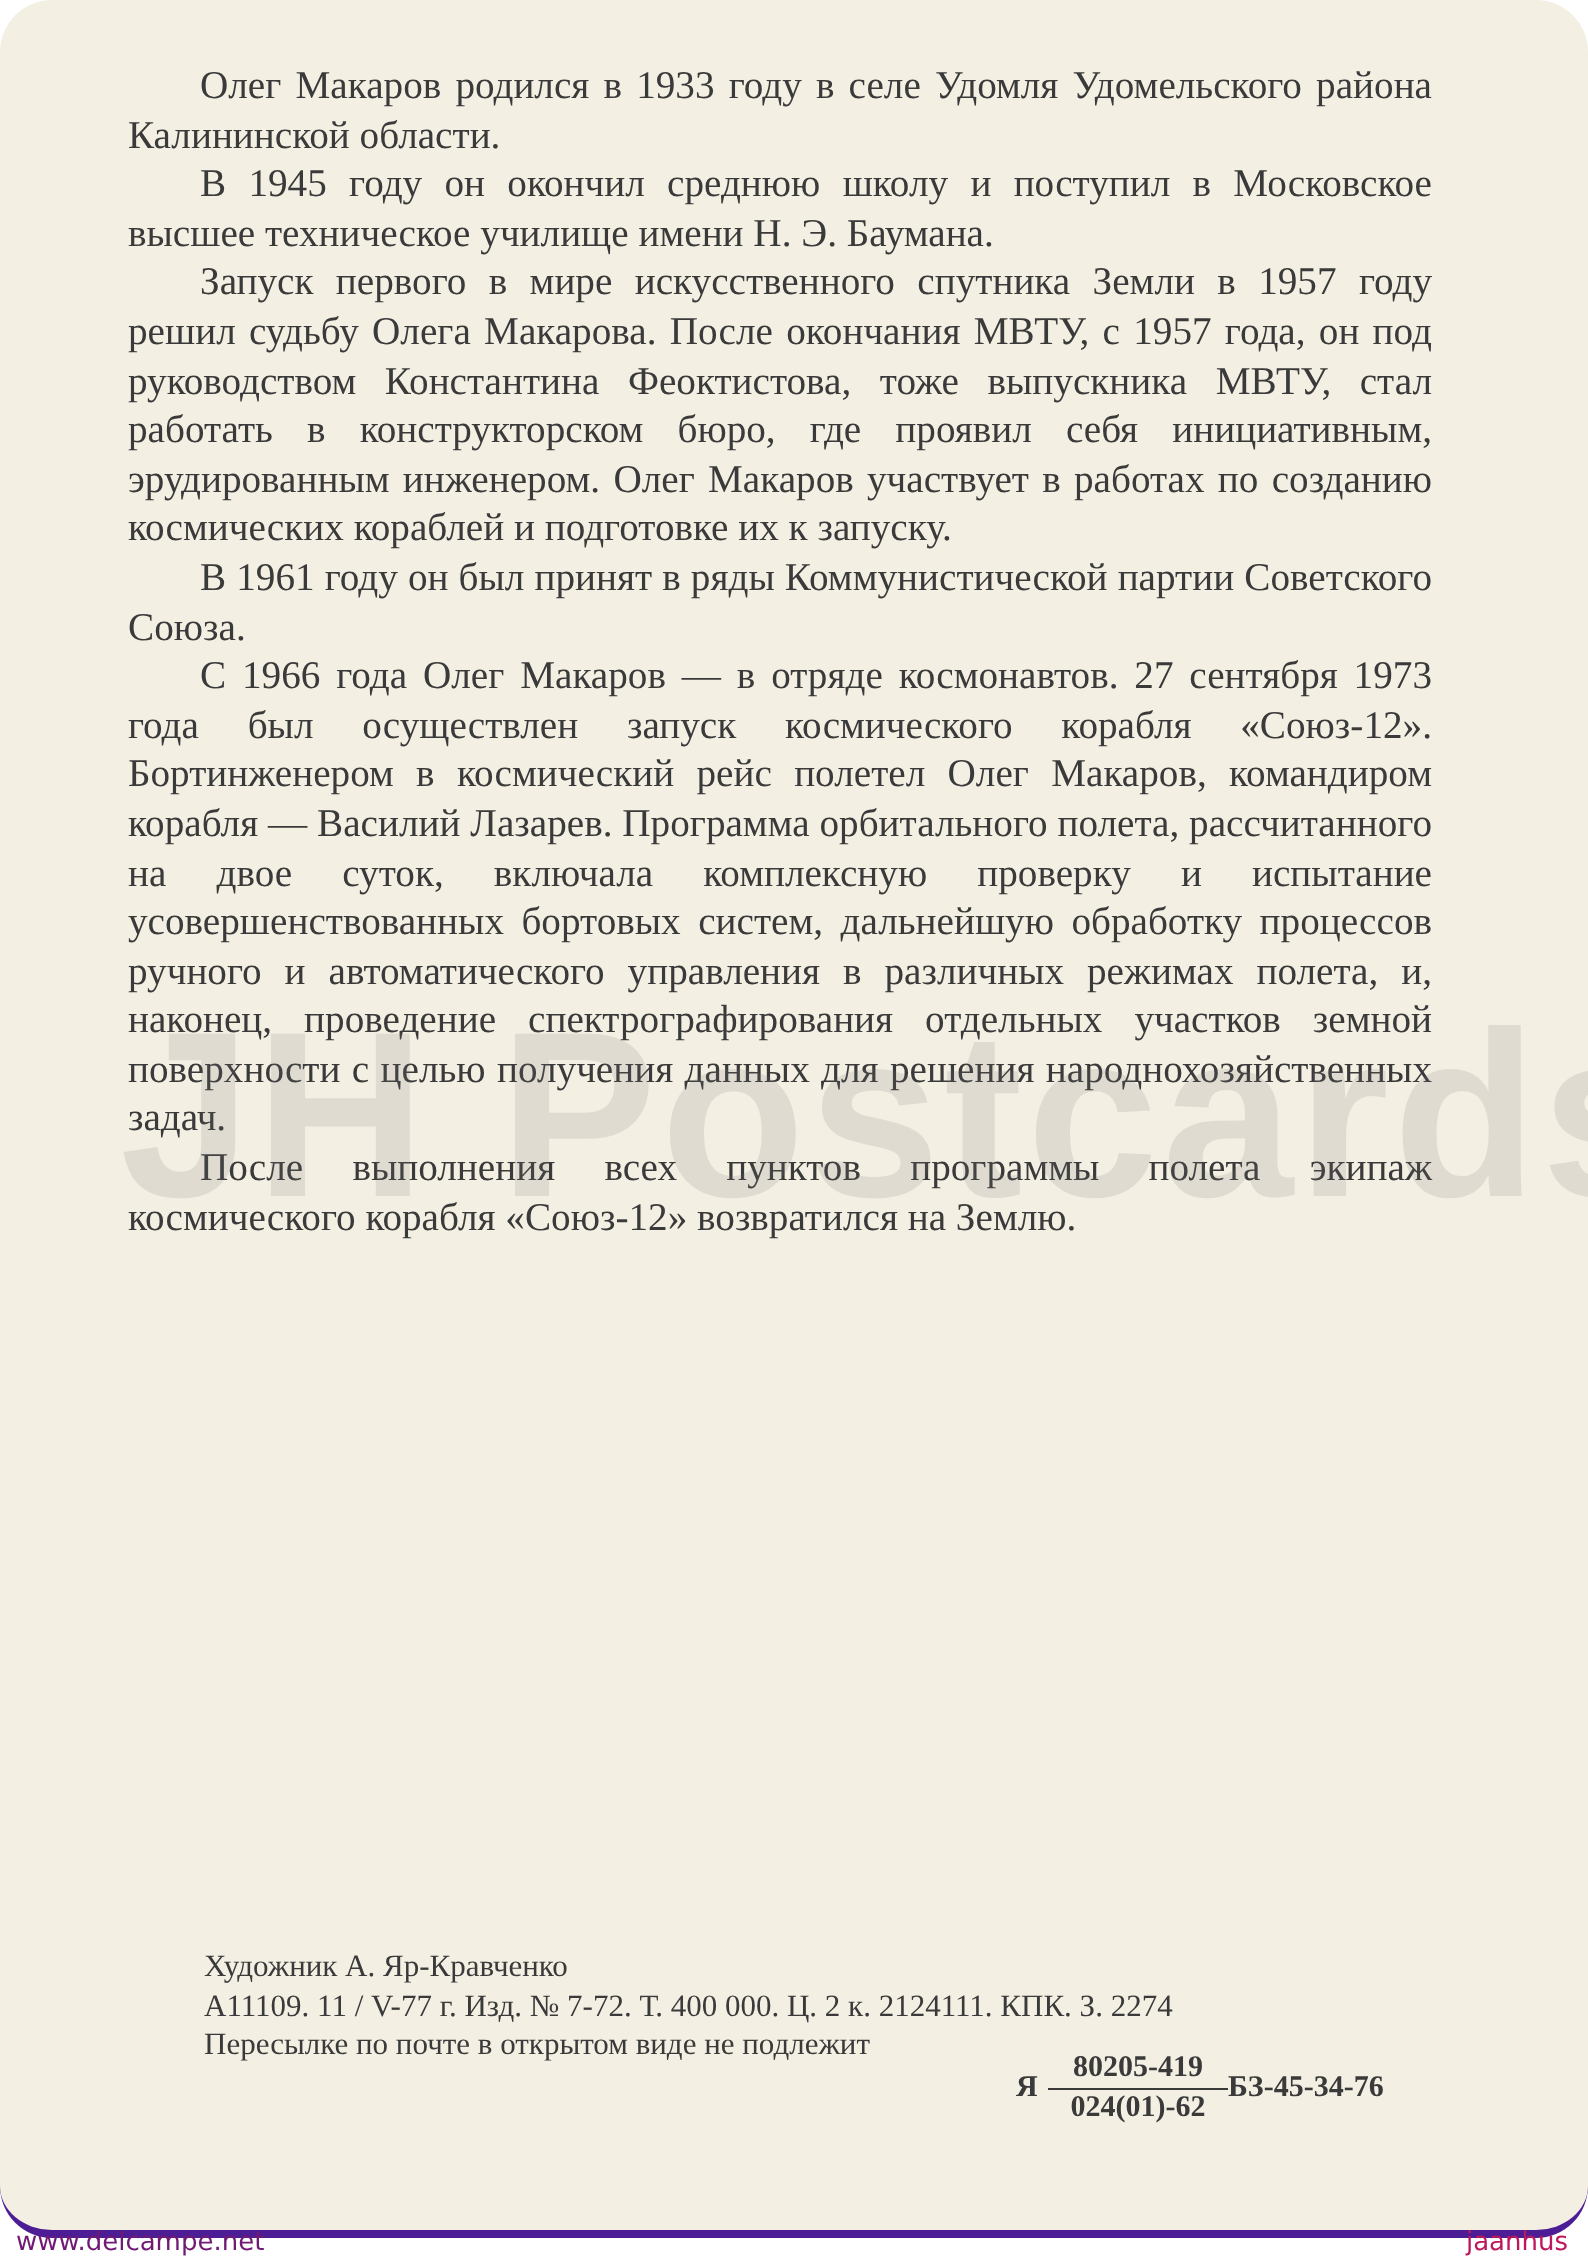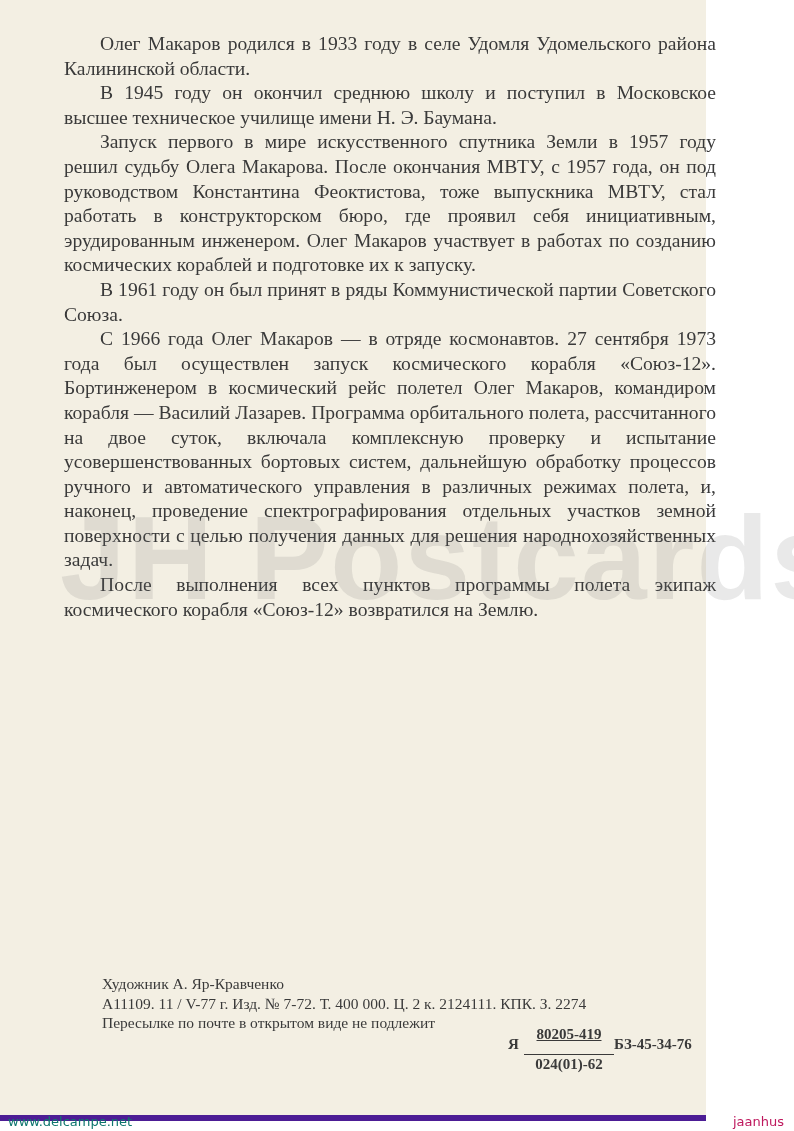--- a/index.html
+++ b/index.html
@@ -1,29 +1,29 @@
 <!DOCTYPE html>
 <html><head>
 <meta charset="utf-8">
 <style>
   html, body { margin:0; padding:0; }
   body { width:794px; height:1131px; background:#ffffff; position:relative; overflow:hidden; font-family:"Liberation Serif", serif; }
-  .card { position:absolute; left:0; top:0; width:706px; height:1115px; background:#f3efe3; border-bottom:6px solid #4c1d95; }
+  .card { position:absolute; left:0; top:0; width:794px; height:1115px; background:#f3efe3; border-bottom:4px solid #4c1d95;border-radius:26px; }
   .body-text { position:absolute; left:64px; top:32px; width:652px; font-size:19.6px; line-height:24.6px; color:#3a3a3a; text-align:justify; }
   .body-text p { margin:0; text-indent:36px; }
   .watermark { position:absolute; left:60px; top:490px; font-family:"Liberation Sans", sans-serif; font-size:118px; font-weight:bold; color:rgba(120,120,120,0.16); letter-spacing:2px; white-space:nowrap; }
   .imprint { position:absolute; left:64px; top:974px; font-size:15.5px; line-height:19.5px; color:#3a3a3a; width:680px; }
   .imprint div { white-space:nowrap;margin-left:38px; }
   .code-block { position:absolute; left:508px; top:1026px; font-size:15px; color:#3a3a3a; font-weight:bold; }
   .code-block .ya { position:absolute; left:0; top:10px; }
   .code-block .frac { position:absolute; left:16px; top:0; text-align:center; width:90px; }
-  .code-block .num { border-bottom:1.5px solid #3a3a3a; padding-bottom:11px;text-decoration:underline; }
+  .code-block .num { border-bottom:1.5px solid #3a3a3a; padding-bottom:1px; }
   .code-block .den { padding-top:1px; }
   .code-block .bz { position:absolute; left:106px; top:10px; white-space:nowrap; }
-  .footer-left { position:absolute; left:8px; top:1114px; font-family:"DejaVu Sans", sans-serif; font-size:13px; color:#0f766e;text-align:center; }
+  .footer-left { position:absolute; left:8px; top:1114px; font-family:"DejaVu Sans", sans-serif; font-size:13px; color:#701a75;text-align:center; }
   .footer-right { position:absolute; right:10px; top:1114px; font-family:"DejaVu Sans", sans-serif; font-size:13px; color:#be185d; }
 </style>
 </head>
 <body>
 
 <div class="card">
   <div class="body-text">
     <p>Олег Макаров родился в 1933 году в селе Удомля Удомельского района Калининской области.</p>
     <p>В 1945 году он окончил среднюю школу и поступил в Московское высшее техническое училище имени Н. Э. Баумана.</p>
     <p>Запуск первого в мире искусственного спутника Земли в 1957 году решил судьбу Олега Макарова. После окончания МВТУ, с 1957 года, он под руководством Константина Феоктистова, тоже выпускника МВТУ, стал работать в конструкторском бюро, где проявил себя инициативным, эрудированным инженером. Олег Макаров участвует в работах по созданию космических кораблей и подготовке их к запуску.</p>

